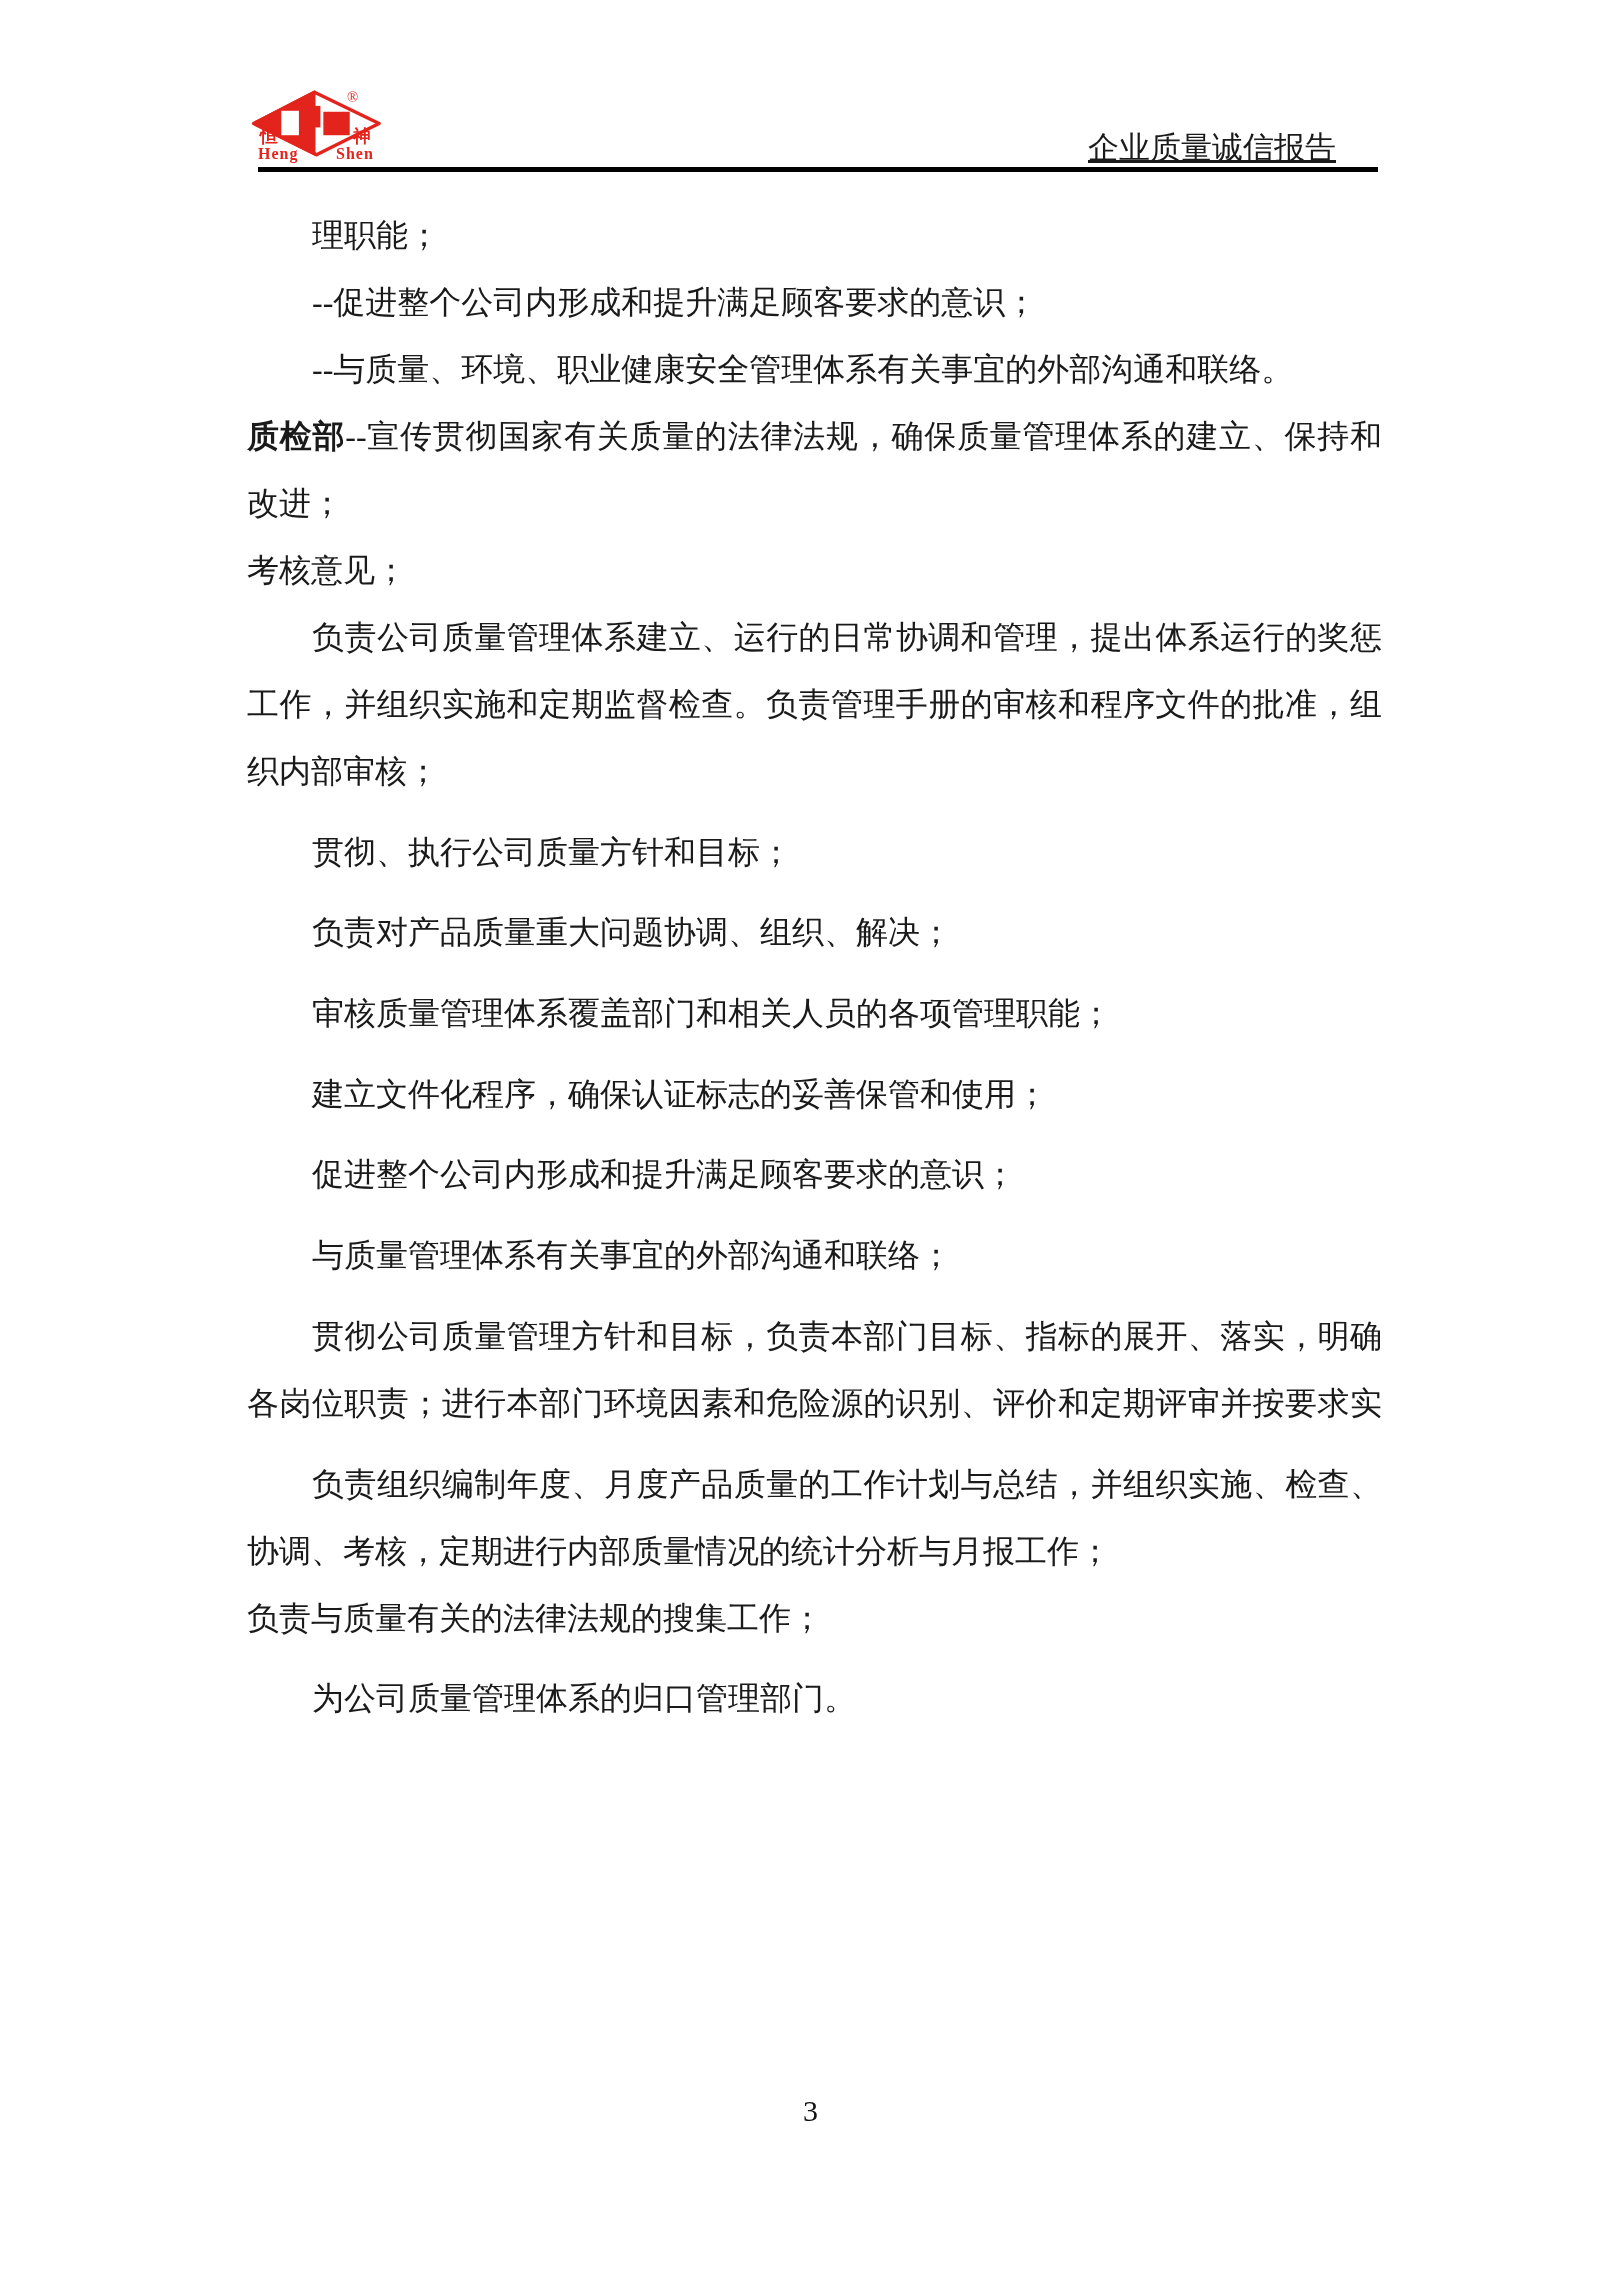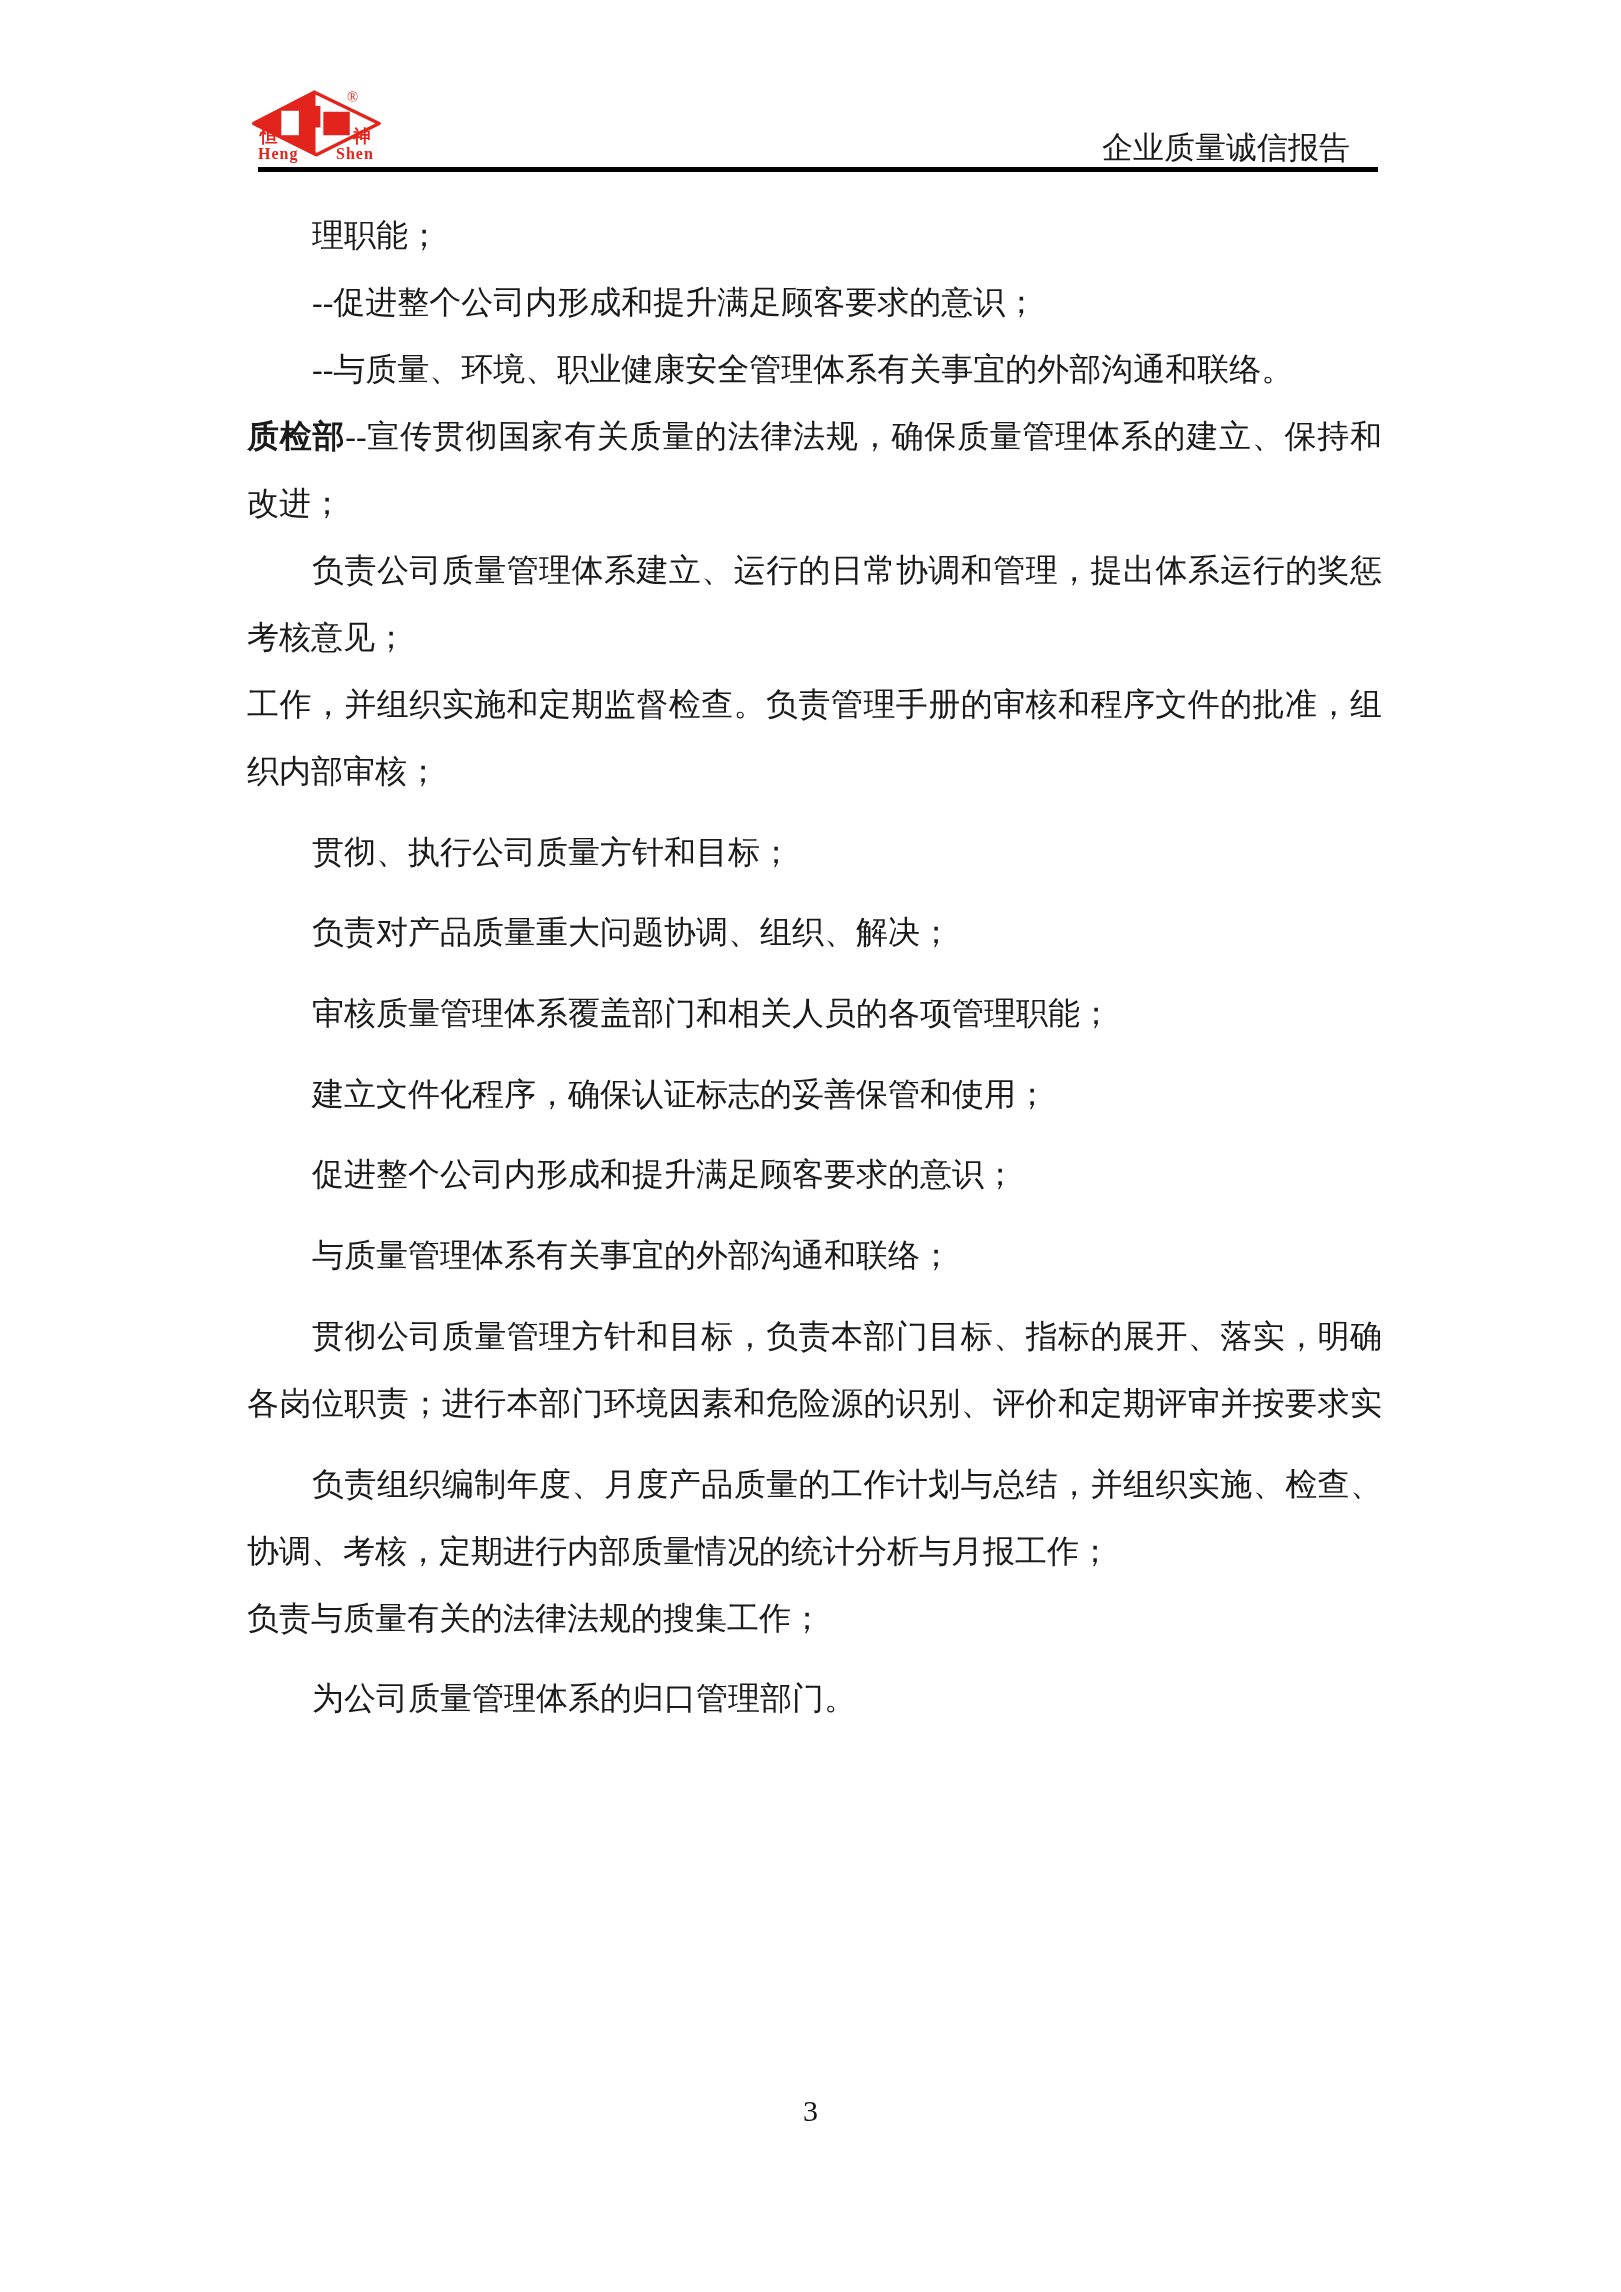--- a/index.html
+++ b/index.html
@@ -7,23 +7,23 @@
     position:relative;
     width:1621px;height:2293px;
     margin:0 auto;
     background:#ffffff;
     font-family:"Liberation Serif","DejaVu Serif",serif;
     color:#1a1a1a;
     overflow:hidden;
   }
   
   .hdr-title{
-    position:absolute;top:131px;right:271px;
+    position:absolute;top:131px;right:285px;
     font-size:31px;line-height:33px;color:#1a1a1a;
-    letter-spacing:0px;white-space:nowrap;
+    letter-spacing:0px;white-space:nowrap;text-decoration:underline;
   }
   .hdr-rule{
     position:absolute;left:258px;top:167px;
     width:1120px;height:4.9px;background:#000;
   }
   .logo-svg{position:absolute;left:251px;top:88px;}
   .reg-mark{
     position:absolute;left:347px;top:90px;
     font-size:14.7px;color:#e3241c;line-height:14.7px;
   }
@@ -85,22 +85,22 @@
 
   <div class="hdr-title">企业质量诚信报告</div>
   <div class="hdr-rule"></div>
 
   <div class="body-text">
     <div class="ln ind">理职能；</div>
     <div class="ln ind">--促进整个公司内形成和提升满足顾客要求的意识；</div>
     <div class="ln ind">--与质量、环境、职业健康安全管理体系有关事宜的外部沟通和联络。</div>
     <div class="ln full"><b class="dept">质检部</b><span>--宣传贯彻国家有关质量的法律法规，确保质量管理体系的建立、保持和</span></div>
     <div class="ln">改进；</div>
+    <div class="ln">考核意见；</div>
     <div class="ln ind full">负责公司质量管理体系建立、运行的日常协调和管理，提出体系运行的奖惩</div>
-    <div class="ln">考核意见；</div>
     <div class="ln full">工作，并组织实施和定期监督检查。负责管理手册的审核和程序文件的批准，组</div>
     <div class="ln">织内部审核；</div>
     <div class="ln ind gap">贯彻、执行公司质量方针和目标；</div>
     <div class="ln ind gap">负责对产品质量重大问题协调、组织、解决；</div>
     <div class="ln ind gap">审核质量管理体系覆盖部门和相关人员的各项管理职能；</div>
     <div class="ln ind gap">建立文件化程序，确保认证标志的妥善保管和使用；</div>
     <div class="ln ind gap">促进整个公司内形成和提升满足顾客要求的意识；</div>
     <div class="ln ind gap">与质量管理体系有关事宜的外部沟通和联络；</div>
     <div class="ln ind full gap">贯彻公司质量管理方针和目标，负责本部门目标、指标的展开、落实，明确</div>
     <div class="ln full">各岗位职责；进行本部门环境因素和危险源的识别、评价和定期评审并按要求实</div>

